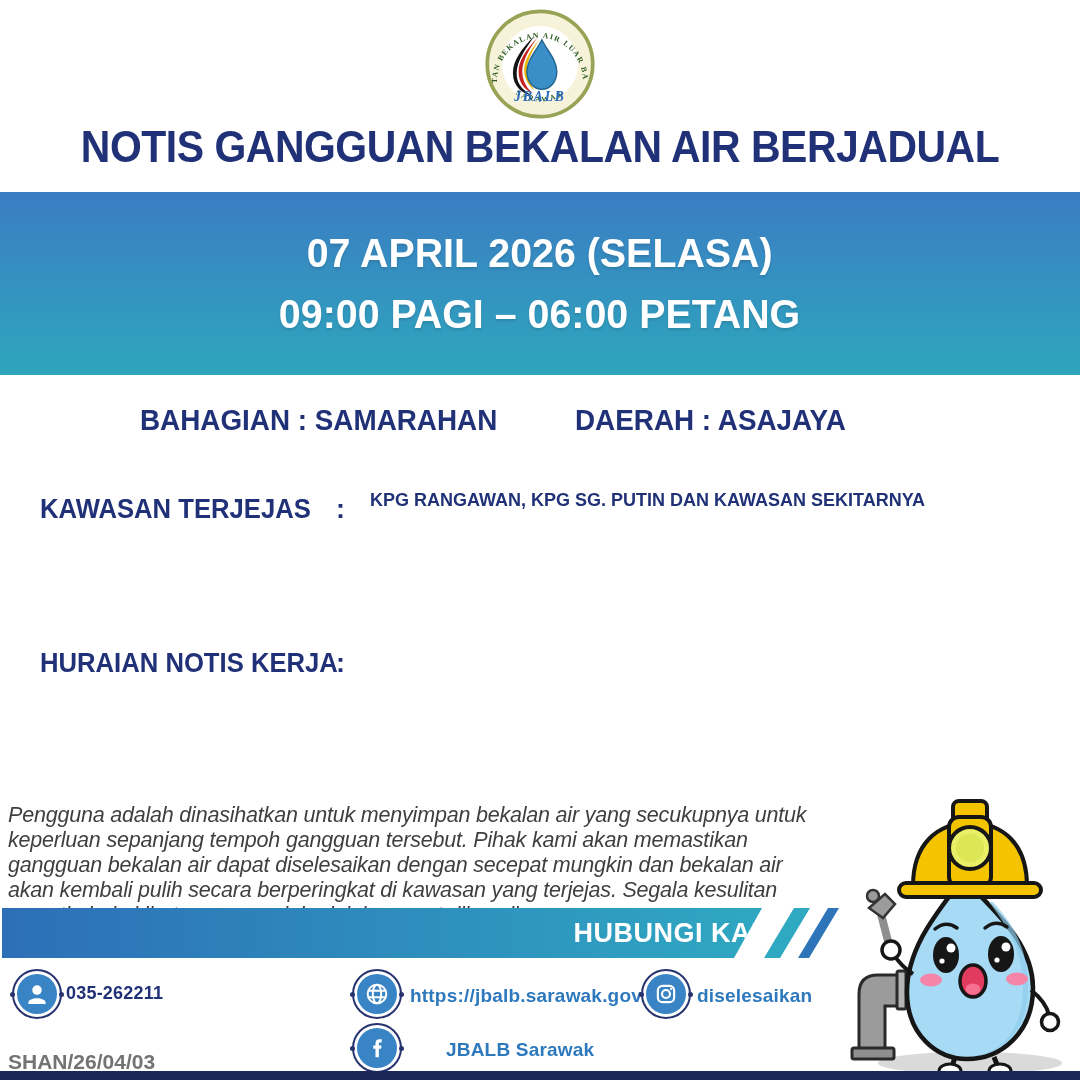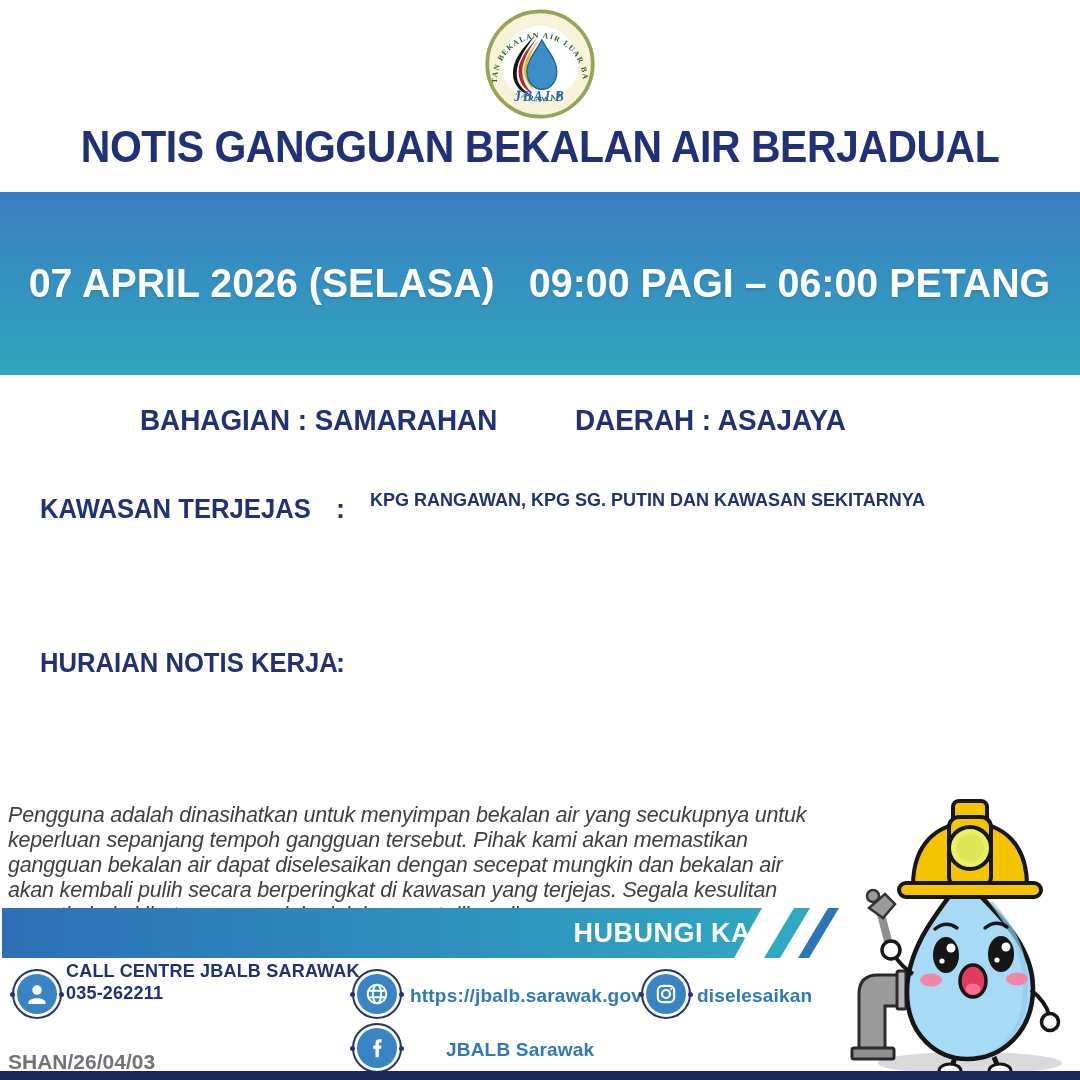--- a/index.html
+++ b/index.html
@@ -11,21 +11,21 @@
   .logo{position:absolute;left:479px;top:8px;width:122px;height:112px;}
   .title{
     position:absolute;left:0;top:122px;width:1080px;text-align:center;
     font-size:44px;font-weight:bold;color:#203177;letter-spacing:-0.5px;
     transform:scaleX(0.93);transform-origin:center;white-space:nowrap;
   }
   
   .schedule{
     position:absolute;left:0;top:192px;width:1080px;height:183px;
     background:linear-gradient(180deg,#3b7dc3 0%,#2ea6bd 100%);
-    display:flex;flex-direction:row;align-items:center;justify-content:center;gap:14px;
+    display:flex;flex-direction:column;align-items:center;justify-content:center;gap:14px;
   }
   .schedule .line{
     color:#ffffff;font-size:41px;font-weight:bold;letter-spacing:0px;
     transform:scaleX(0.96);white-space:nowrap;text-shadow:0 2px 3px rgba(0,0,0,0.12);
   }
   
   .loc{position:absolute;top:404px;font-size:29px;font-weight:bold;color:#203177;white-space:nowrap;transform:scaleX(0.96);transform-origin:left;}
   .loc.bahagian{left:140px;}
   .loc.daerah{left:575px;}
   
@@ -121,21 +121,20 @@
   <div class="slash s2"></div>
 
   <div class="soc-icon" style="left:12px;top:969px;">
     <span class="soc-core">
       <svg viewBox="0 0 24 24" width="28" height="28">
         <circle cx="12" cy="8.6" r="4.1" fill="#ffffff"></circle>
         <path d="M4.6,19.6 C4.6,14.4 19.4,14.4 19.4,19.6 L19.4,20.5 L4.6,20.5 Z" fill="#ffffff"></path>
       </svg>
     </span>
   </div>
-  <div class="c-label" style="left:66px;top:961px;">CALL CENTRE JBALB SARAWAK</div>
   <div class="c-label" style="left:66px;top:983px;">035-262211</div>
   <div class="c-label" style="left:66px;top:1070px;margin-left:28px;">082-673809</div>
 
   <div class="soc-icon" style="left:352px;top:969px;">
     <span class="soc-core">
       <svg viewBox="0 0 24 24" width="28" height="28" fill="none" stroke="#ffffff" stroke-width="1.7">
         <circle cx="12" cy="12" r="8"></circle>
         <ellipse cx="12" cy="12" rx="3.6" ry="8"></ellipse>
         <path d="M4.6,9.3 H19.4 M4.6,14.7 H19.4"></path>
       </svg>

